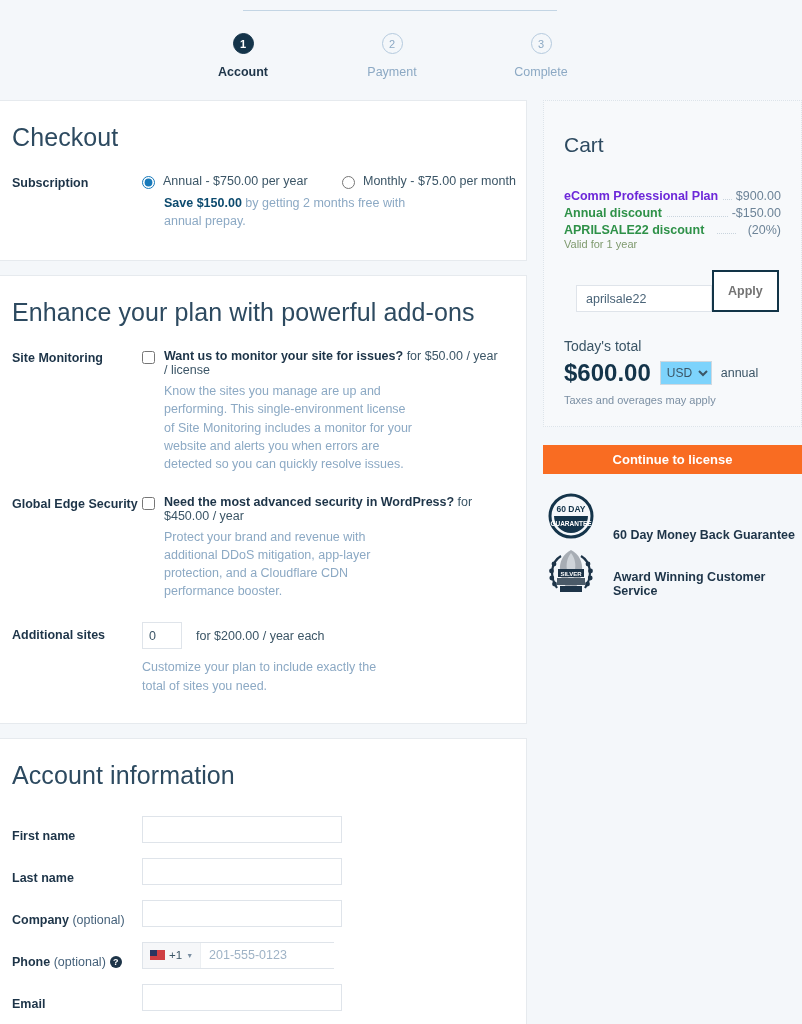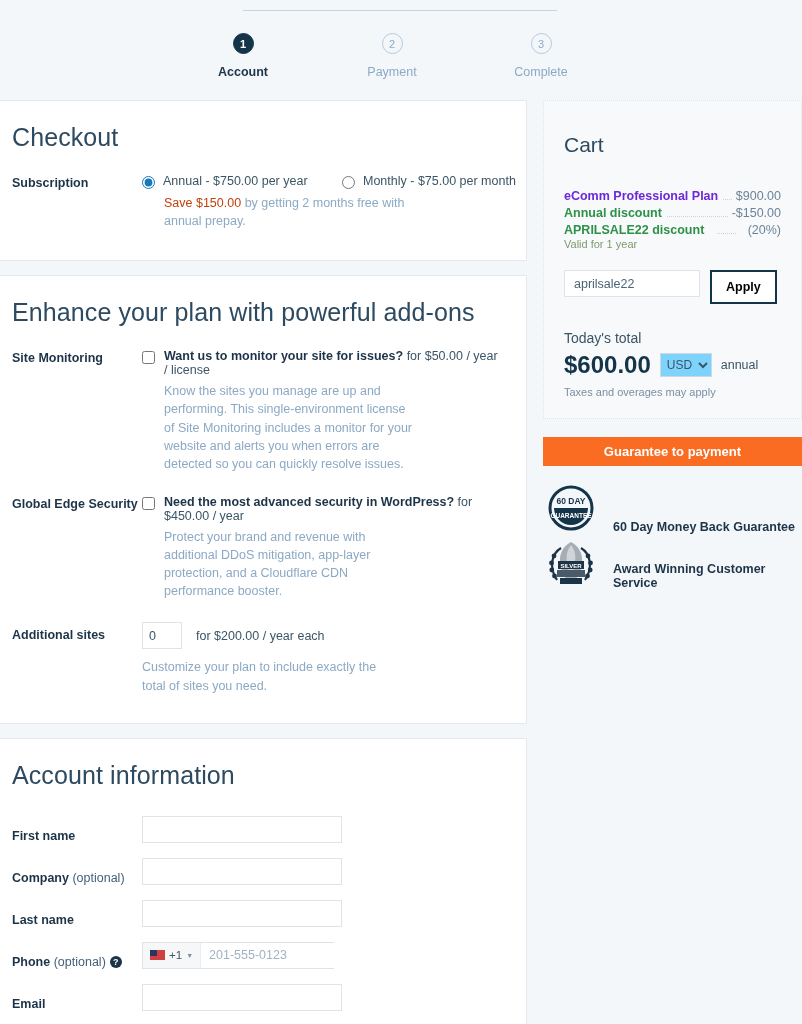--- a/index.html
+++ b/index.html
@@ -50,21 +50,21 @@
   .row-body { flex: 1; }
 
   .opt-line { display: flex; align-items: flex-start; }
   .opt-line input[type=radio] { margin: 2px 8px 0 0; accent-color: #1779ba; }
   .opt-line input[type=checkbox] { margin: 2px 9px 0 0; }
   .opt-text { font-size: 12.5px; color: #3b5566; }
   .opt-col { width: 200px; }
   .bold-q { font-weight: bold; color: #1d3448; }
   .note { color: #8ca9c4; font-size: 12.5px; line-height: 1.45;
           margin-top: 5px; max-width: 255px; }
-  .note .save { font-weight: normal; color: #c2410c; }
+  .note .save { font-weight: bold; color: #0c4a6e; }
   .sub-note { margin-left: 22px; }
 
   input.text { height: 27px; width: 200px; border: 1px solid #dfe4ea;
                background: #fff; padding: 0 8px; font-size: 12.5px;
                color: #3b5566; font-family: inherit; }
   input.qty { width: 40px; height: 27px; border: 1px solid #dfe4ea;
               padding: 0 6px; font-size: 12.5px; color: #3b5566;
               font-family: inherit; }
   .qty-row { display: flex; align-items: center; }
   .qty-row .suffix { margin-left: 14px; font-size: 12.5px; color: #3b5566; }
@@ -99,26 +99,26 @@
   .cart-line { display: flex; align-items: baseline; font-size: 12.5px;
                margin-bottom: 3px; }
   .cart-line .lbl { font-weight: bold; white-space: nowrap; }
   .cart-line .lead { flex: 1; border-bottom: 1px dotted #c9d4dd;
                      margin: 0 4px 3px 5px; }
   .cart-line .amt { color: #6d8498; white-space: nowrap; }
   .cart-line.plan .lbl { color: #6d28d9; }
   .cart-line.disc .lbl { color: #2e9148; }
   .valid { font-size: 11px; color: #7f9a6e; margin: 1px 0 0 0; }
 
-  .coupon { display: flex; align-items: flex-start; gap: 10px; margin-top: 20px; }
+  .coupon { display: flex; align-items: flex-end; gap: 0; margin-top: 20px; margin-left: 12px; }
   .coupon input { width: 136px; height: 27px; border: 1px solid #dfe4ea;
                   background: #fff; padding: 0 9px; font-size: 12.5px;
                   color: #4a6478; font-family: inherit; }
-  .apply { height: 34px; padding: 0 14px; border: 2px solid #123447;
-           background: #fff; color: #000000; font-size: 12.5px;
+  .apply { height: 42px; padding: 0 14px; border: 2px solid #123447;
+           background: #fff; color: #737373; font-size: 12.5px;
            font-weight: bold; font-family: inherit; cursor: pointer; }
 
   .total-label { font-size: 14px; color: #3b5566; margin-top: 26px; }
   .total-row { display: flex; align-items: center; gap: 9px; margin-top: 5px; }
   .total-amt { font-size: 24px; font-weight: bold; color: #14344a; }
   select.cur { height: 24px; border: 1px solid #cfd8e0; background: #7dd3fc;
                font-size: 12px; color: #3b5566; font-family: inherit; padding: 0 2px; }
   .annual { font-size: 12.5px; color: #3b5566; }
   .taxes { font-size: 11px; color: #7b8fa3; margin-top: 7px; }
 
@@ -226,26 +226,26 @@
 
     <div class="card" style="padding-bottom:30px;">
       <h1 class="section-title" style="margin-bottom:26px;">Account information</h1>
 
       <div class="form-row">
         <div class="row-label">First name</div>
         <input class="text" type="text" value="" style="">
       </div>
 
       <div class="form-row">
+        <div class="row-label">Last name</div>
+        <input class="text" type="text" value="" style="">
+      </div>
+
+      <div class="form-row">
         <div class="row-label"><span>Company</span><span class="opt"> (optional)</span></div>
-        <input class="text" type="text" value="" style="">
-      </div>
-
-      <div class="form-row">
-        <div class="row-label">Last name</div>
         <input class="text" type="text" value="" style="">
       </div>
 
       <div class="form-row">
         <div class="row-label"><span>Phone</span><span class="opt"> (optional)</span><span class="help">?</span></div>
         <div class="phone-wrap">
           <div class="flag-btn">
             <span class="flag"></span>
             <span class="flag-code">+1</span>
             <span class="caret">▼</span>
@@ -294,21 +294,21 @@
       <div class="total-row">
         <span class="total-amt">$600.00</span>
         <select class="cur">
           <option>USD</option>
         </select>
         <span class="annual">annual</span>
       </div>
       <div class="taxes">Taxes and overages may apply</div>
     </div>
 
-    <button class="cta">Guarantee to payment</button>
+    <button class="cta">Continue to license</button>
 
     <div class="badges">
       <div class="badge-row">
         <div class="badge-ico">
           <svg width="52" height="52" viewBox="0 0 52 52">
             <circle cx="26" cy="26" r="21" fill="none" stroke="#14344a" stroke-width="3"></circle>
             <path d="M9 26 A17 17 0 0 0 43 26 Z" fill="#14344a"></path>
             <text x="26" y="22" font-size="8.5" font-weight="bold" fill="#14344a" text-anchor="middle" font-family="Liberation Sans, sans-serif">60 DAY</text>
             <text x="26" y="36" font-size="6.5" font-weight="bold" fill="#ffffff" text-anchor="middle" font-family="Liberation Sans, sans-serif">GUARANTEE</text>
           </svg>

